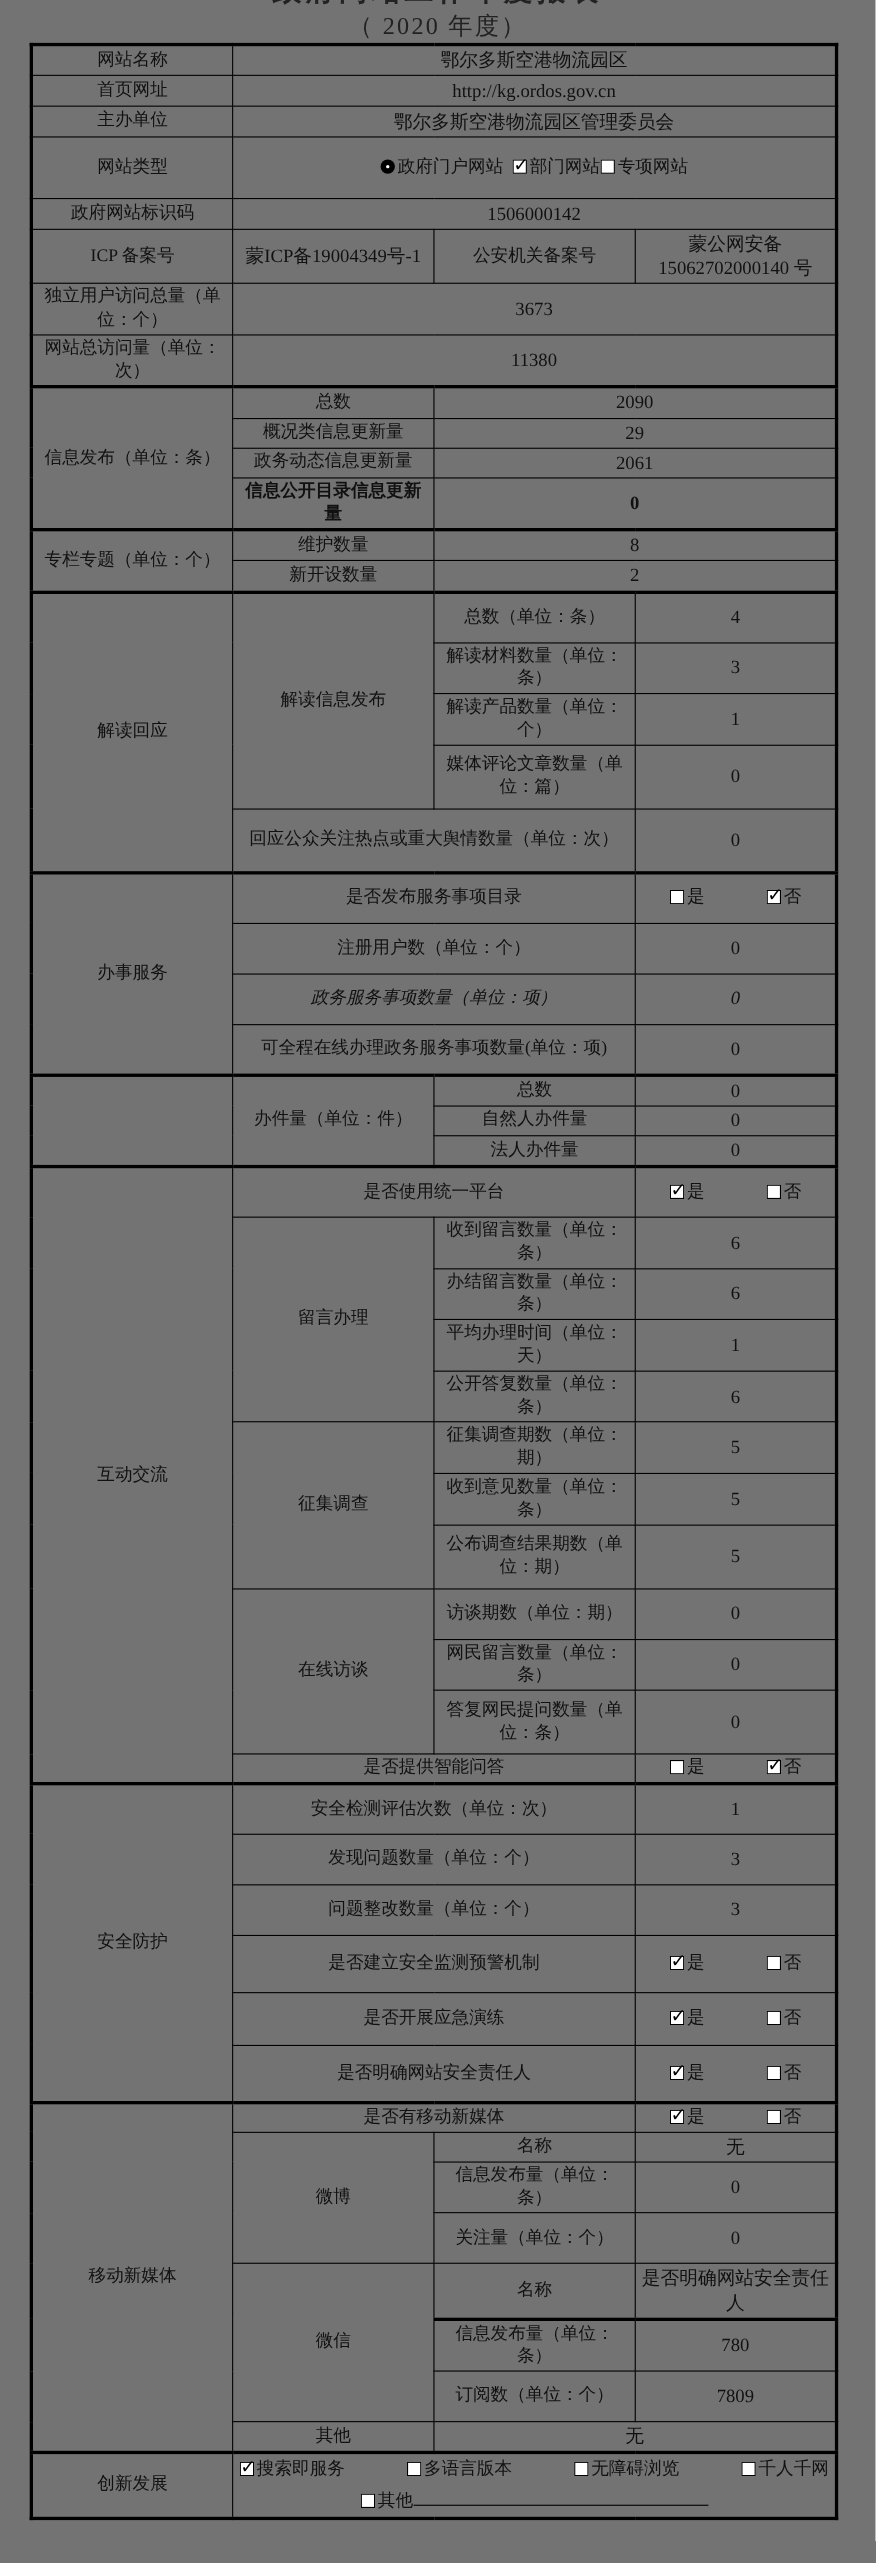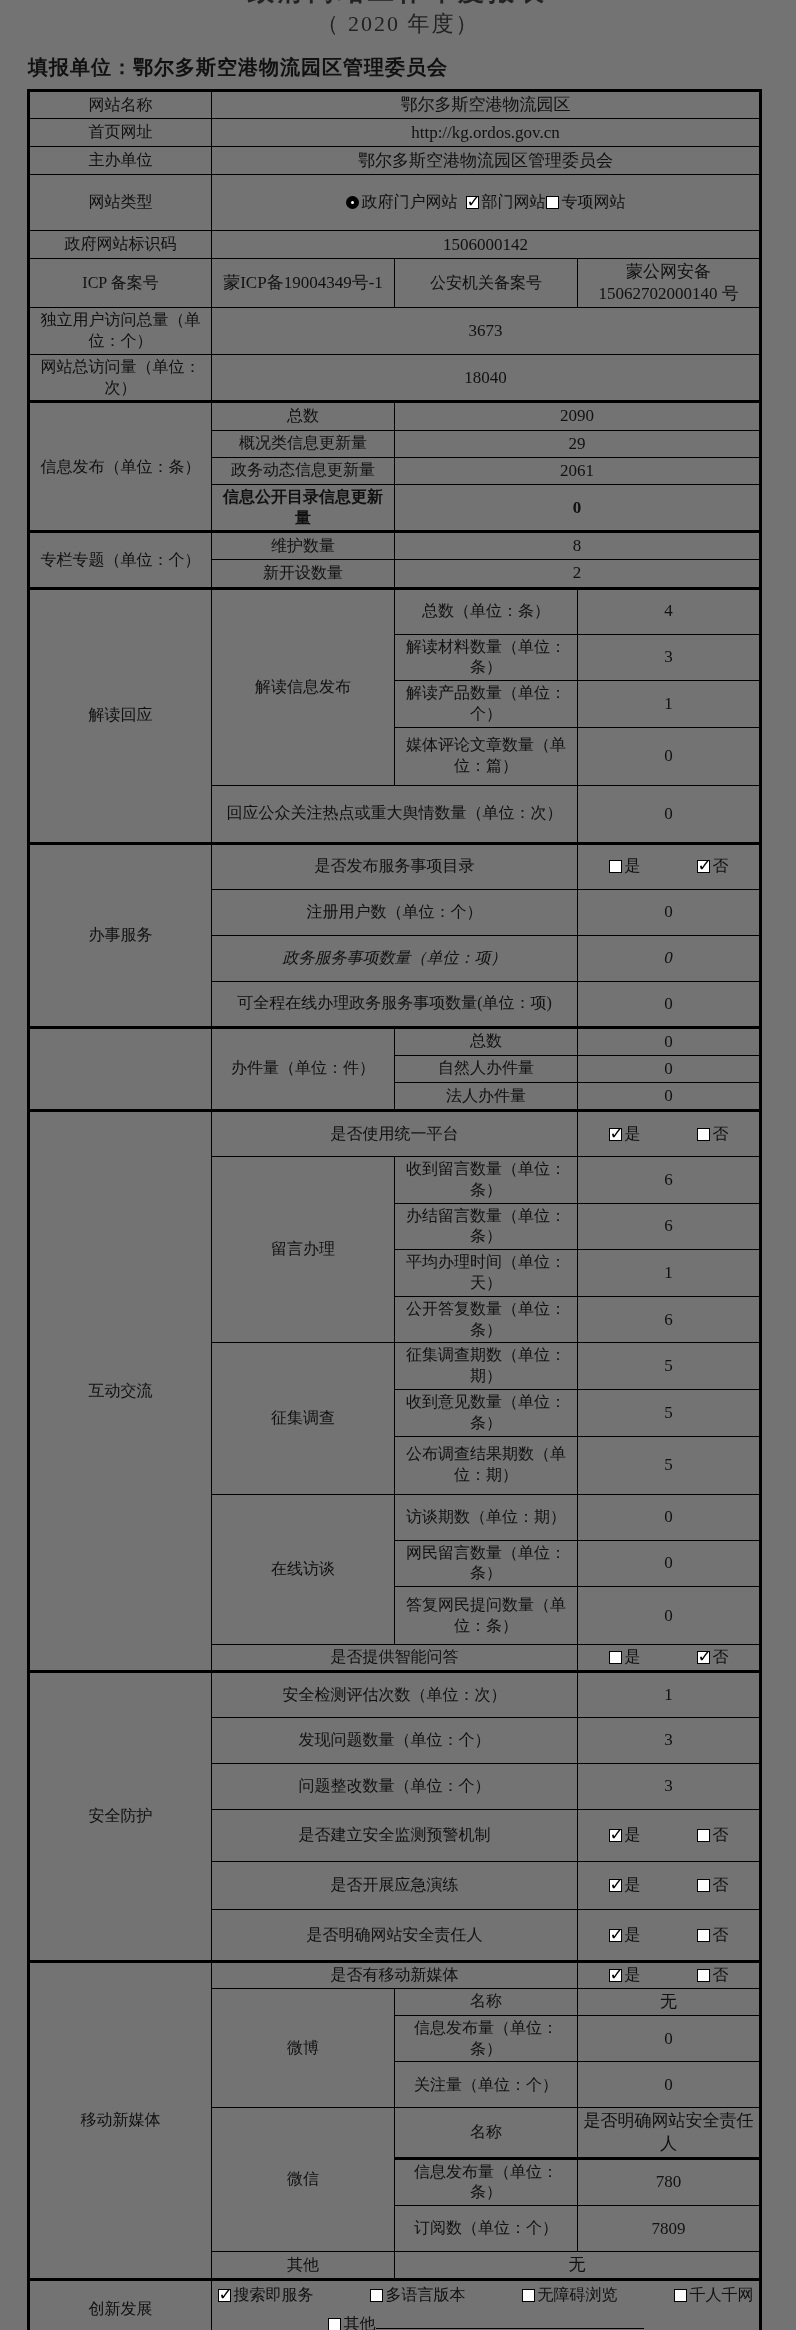--- a/index.html
+++ b/index.html
@@ -79,21 +79,20 @@
 <body>
 
 <div class="page">
 
   <div class="crop-band">
     <div class="big-title">政府网站工作年度报表</div>
   </div>
 
   <div class="year-line">（ 2020 年度）</div>
 
-  <div class="report-unit">填报单位：鄂尔多斯空港物流园区管理委员会</div>
 
   <table class="report">
     <tbody id="report-body">
         <tr style="height: 28px;">
           <td class="lb">网站名称</td>
           <td colspan="3" class="val">鄂尔多斯空港物流园区</td>
         </tr>
         <tr style="height: 28px;">
           <td class="lb">首页网址</td>
           <td colspan="3" class="val">http://kg.ordos.gov.cn</td>
@@ -115,21 +114,21 @@
           <td class="val">蒙ICP备19004349号-1</td>
           <td class="lb">公安机关备案号</td>
           <td class="val">蒙公网安备 15062702000140 号</td>
         </tr>
         <tr style="height: 46px;">
           <td class="lb">独立用户访问总量（单位：个）</td>
           <td colspan="3" class="val">3673</td>
         </tr>
         <tr style="height: 46px;">
           <td class="lb">网站总访问量（单位：次）</td>
-          <td colspan="3" class="val">18040</td>
+          <td colspan="3" class="val">11380</td>
         </tr>
         <tr class="sec" style="height: 24px;">
           <td rowspan="4" class="lb">信息发布（单位：条）</td>
           <td class="lb">总数</td>
           <td colspan="2" class="val">2090</td>
         </tr>
         <tr style="height: 24px;">
           <td class="lb">概况类信息更新量</td>
           <td colspan="2" class="val">29</td>
         </tr>

